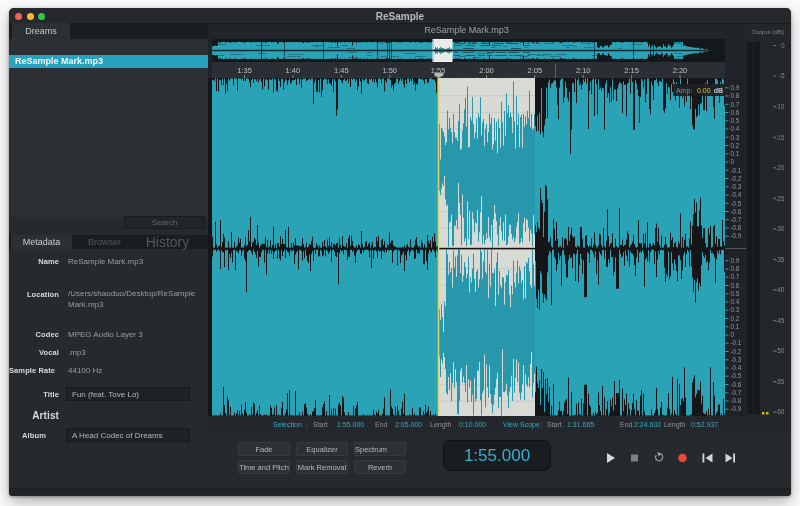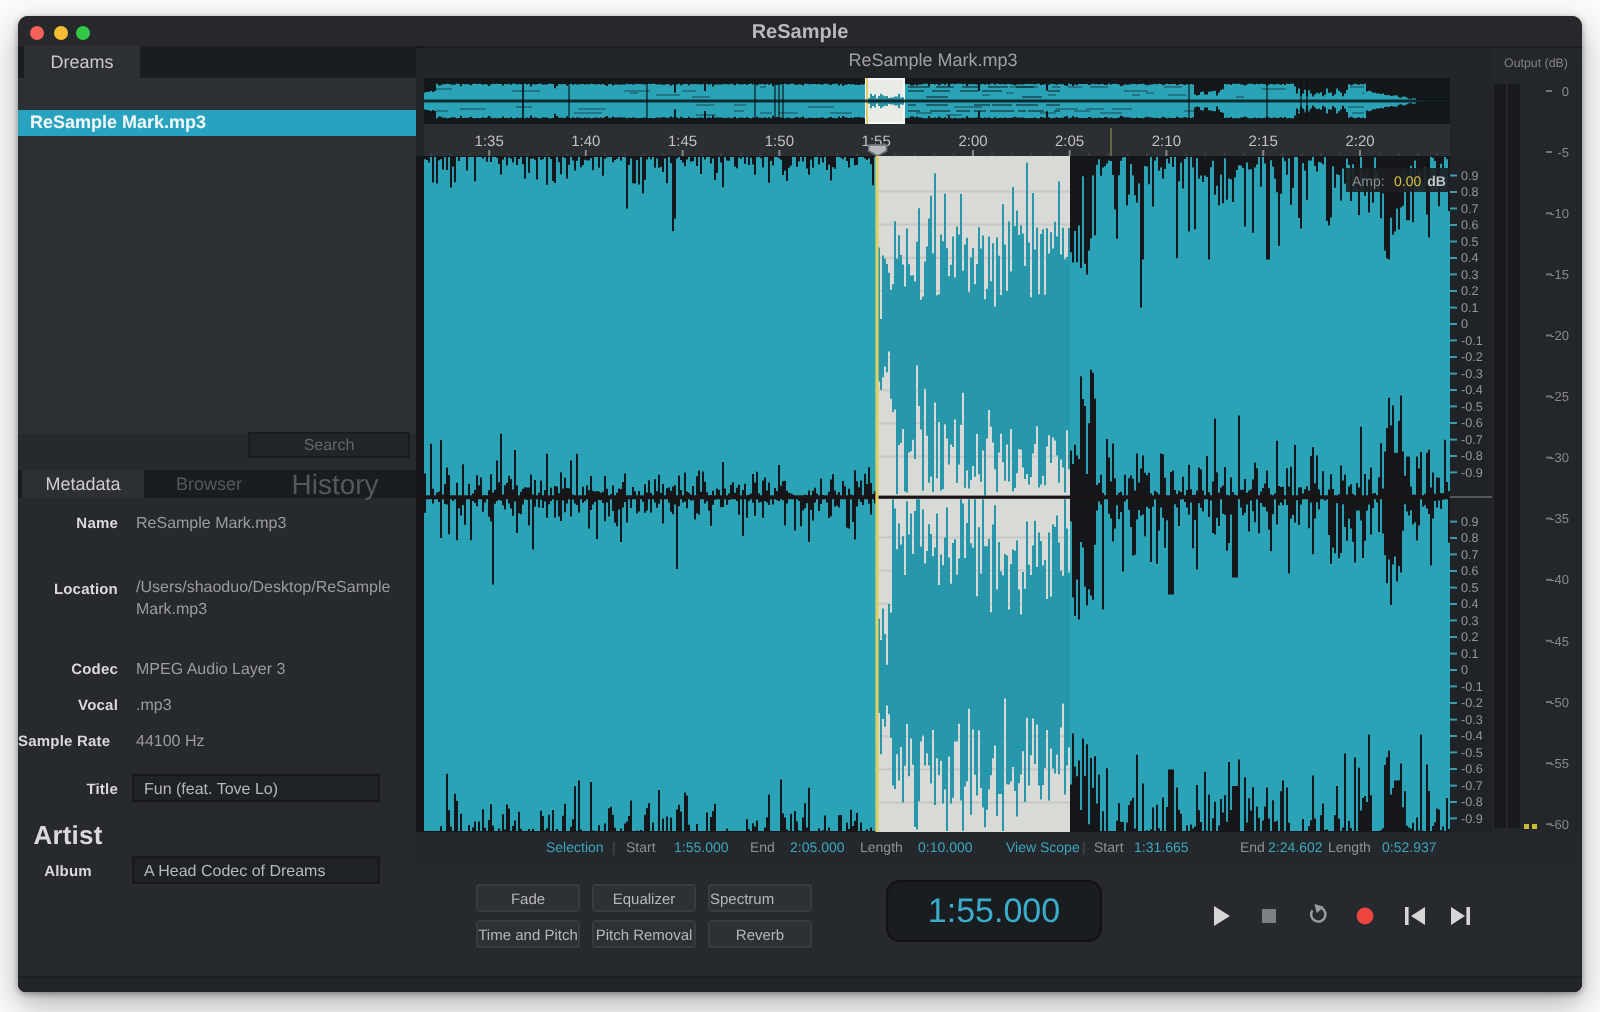--- a/index.html
+++ b/index.html
@@ -35,21 +35,21 @@
   <div class="abs" style="left:0;top:282px;width:50px;text-align:right;color:#d8dadc;font-size:7.5px;font-weight:bold;white-space:nowrap;letter-spacing:0.1px">Location</div>
   <div class="abs" style="left:59px;top:281px;width:132px;color:#9a9da0;font-size:8px;line-height:10.5px">/Users/shaoduo/Desktop/ReSample Mark.mp3</div>
   <div class="abs" style="left:0;top:322px;width:50px;text-align:right;color:#d8dadc;font-size:7.5px;font-weight:bold;white-space:nowrap;letter-spacing:0.1px">Codec</div>
   <div class="abs" style="left:59px;top:322px;color:#9a9da0;font-size:8px">MPEG Audio Layer 3</div>
   <div class="abs" style="left:0;top:340px;width:50px;text-align:right;color:#d8dadc;font-size:7.5px;font-weight:bold;white-space:nowrap;letter-spacing:0.1px">Vocal</div>
   <div class="abs" style="left:59px;top:340px;color:#9a9da0;font-size:8px">.mp3</div>
   <div class="abs" style="left:0;top:358px;width:30px;text-align:right;color:#d8dadc;font-size:7.5px;font-weight:bold;white-space:nowrap;letter-spacing:0.1px">Sample Rate</div>
   <div class="abs" style="left:59px;top:358px;color:#9a9da0;font-size:8px">44100 Hz</div>
   <div class="abs" style="left:0;top:382px;width:50px;text-align:right;color:#d8dadc;font-size:7.5px;font-weight:bold;white-space:nowrap;letter-spacing:0.1px">Title</div>
   <div class="abs" style="left:57px;top:378.5px;width:124px;height:14px;background:#1e2125;border:1px solid #17191c;color:#b6b9bb;font-size:8px;line-height:13px;padding-left:5px">Fun (feat. Tove Lo)</div>
-  <div class="abs" style="left:0;top:401.5px;width:50px;text-align:center;color:#d8dadc;font-size:13px;font-weight:bold;white-space:nowrap;letter-spacing:0.1px">Artist</div>
+  <div class="abs" style="left:0;top:401.5px;width:50px;text-align:right;color:#d8dadc;font-size:10px;font-weight:bold;white-space:nowrap;letter-spacing:0.1px">Artist</div>
   <div class="abs" style="left:0;top:423px;width:50px;text-align:center;color:#d8dadc;font-size:7.5px;font-weight:bold;white-space:nowrap;letter-spacing:0.1px">Album</div>
   <div class="abs" style="left:57px;top:419.5px;width:124px;height:14px;background:#1e2125;border:1px solid #17191c;color:#b6b9bb;font-size:8px;line-height:13px;padding-left:5px">A Head Codec of Dreams</div>
 
   <div class="abs" style="left:198.5px;top:15px;width:1px;height:465px;background:#17191c"></div>
 
   <div class="abs" style="left:199px;top:16px;width:583px;height:54px;background:#212428"></div>
   <div class="abs" style="left:199px;top:17px;width:517px;text-align:center;color:#9fa2a5;font-size:9px">ReSample Mark.mp3</div>
   <svg width="513" height="23" style="position:absolute;left:203px;top:31px" xmlns="http://www.w3.org/2000/svg">
 <rect x="0" y="0" width="513" height="23" fill="#15181b"></rect>
 <path d="M0.5 7.3V15.7M1.5 7.0V16.0M2.5 6.9V16.1M3.5 6.5V16.5M4.5 7.0V16.0M5.5 6.5V16.5M6.5 2.9V20.1M7.5 3.8V19.2M8.5 3.6V19.4M9.5 3.1V19.9M10.5 3.1V19.9M11.5 2.9V20.1M12.5 3.0V20.0M13.5 3.3V19.7M14.5 3.4V19.6M15.5 3.2V19.8M16.5 2.9V20.1M17.5 3.0V20.0M18.5 4.1V18.9M19.5 3.0V20.0M20.5 3.1V19.9M21.5 3.0V20.0M22.5 3.3V19.7M23.5 3.6V19.4M24.5 3.0V20.0M25.5 2.9V20.1M26.5 3.0V20.0M27.5 2.9V20.1M28.5 3.0V20.0M29.5 3.4V19.6M30.5 3.0V20.0M31.5 3.3V19.7M32.5 4.0V19.0M33.5 3.3V19.7M34.5 2.9V20.1M35.5 3.0V20.0M36.5 2.9V20.1M37.5 3.0V20.0M38.5 3.0V20.0M39.5 3.7V19.3M40.5 3.0V20.0M41.5 3.1V19.9M42.5 2.9V20.1M43.5 3.4V19.6M44.5 2.9V20.1M45.5 2.9V20.1M46.5 3.2V19.8M47.5 3.0V20.0M48.5 3.1V19.9M49.5 3.0V20.0M50.5 2.9V20.1M51.5 3.3V19.7M52.5 3.0V20.0M53.5 4.2V18.8M54.5 3.1V19.9M55.5 3.2V19.8M56.5 3.1V19.9M57.5 2.9V20.1M58.5 2.9V20.1M59.5 3.4V19.6M60.5 3.3V19.7M61.5 3.2V19.8M62.5 2.9V20.1M63.5 2.9V20.1M64.5 3.0V20.0M65.5 5.1V17.9M66.5 4.0V19.0M67.5 3.1V19.9M68.5 3.1V19.9M69.5 3.1V19.9M70.5 3.0V20.0M71.5 3.9V19.1M72.5 3.1V19.9M73.5 2.9V20.1M74.5 3.4V19.6M75.5 3.0V20.0M76.5 3.3V19.7M77.5 3.2V19.8M78.5 3.0V20.0M79.5 3.0V20.0M80.5 3.3V19.7M81.5 3.0V20.0M82.5 3.2V19.8M83.5 2.9V20.1M84.5 3.0V20.0M85.5 3.1V19.9M86.5 3.2V19.8M87.5 3.0V20.0M88.5 3.3V19.7M89.5 3.0V20.0M90.5 3.5V19.5M91.5 4.0V19.0M92.5 3.1V19.9M93.5 3.0V20.0M94.5 3.7V19.3M95.5 3.3V19.7M96.5 3.3V19.7M97.5 3.4V19.6M98.5 3.2V19.8M99.5 3.2V19.8M100.5 3.2V19.8M101.5 2.9V20.1M102.5 3.1V19.9M103.5 3.0V20.0M104.5 3.2V19.8M105.5 3.1V19.9M106.5 2.9V20.1M107.5 3.0V20.0M108.5 3.0V20.0M109.5 3.1V19.9M110.5 3.2V19.8M111.5 3.0V20.0M112.5 2.9V20.1M113.5 3.0V20.0M114.5 2.9V20.1M115.5 3.0V20.0M116.5 3.2V19.8M117.5 3.1V19.9M118.5 3.2V19.8M119.5 3.4V19.6M120.5 3.4V19.6M121.5 3.0V20.0M122.5 3.2V19.8M123.5 3.8V19.2M124.5 3.2V19.8M125.5 7.4V15.6M126.5 3.2V19.8M127.5 2.9V20.1M128.5 3.6V19.4M129.5 3.1V19.9M130.5 3.0V20.0M131.5 3.0V20.0M132.5 3.6V19.4M133.5 3.0V20.0M134.5 3.1V19.9M135.5 3.0V20.0M136.5 3.1V19.9M137.5 3.1V19.9M138.5 3.2V19.8M139.5 3.0V20.0M140.5 6.5V16.5M141.5 3.0V20.0M142.5 3.4V19.6M143.5 3.0V20.0M144.5 4.3V18.7M145.5 3.2V19.8M146.5 3.2V19.8M147.5 3.3V19.7M148.5 3.3V19.7M149.5 3.1V19.9M150.5 3.0V20.0M151.5 3.1V19.9M152.5 3.3V19.7M153.5 2.9V20.1M154.5 3.1V19.9M155.5 3.6V19.4M156.5 2.9V20.1M157.5 3.1V19.9M158.5 3.3V19.7M159.5 3.1V19.9M160.5 3.0V20.0M161.5 3.5V19.5M162.5 3.0V20.0M163.5 2.9V20.1M164.5 3.3V19.7M165.5 3.0V20.0M166.5 3.6V19.4M167.5 3.1V19.9M168.5 3.1V19.9M169.5 3.0V20.0M170.5 3.4V19.6M171.5 3.0V20.0M172.5 3.4V19.6M173.5 2.9V20.1M174.5 4.1V18.9M175.5 3.3V19.7M176.5 3.5V19.5M177.5 3.2V19.8M178.5 3.3V19.7M179.5 3.0V20.0M180.5 2.9V20.1M181.5 3.1V19.9M182.5 3.2V19.8M183.5 2.9V20.1M184.5 2.9V20.1M185.5 3.2V19.8M186.5 3.5V19.5M187.5 3.1V19.9M188.5 3.2V19.8M189.5 3.7V19.3M190.5 2.9V20.1M191.5 2.9V20.1M192.5 3.1V19.9M193.5 3.1V19.9M194.5 3.0V20.0M195.5 3.0V20.0M196.5 3.1V19.9M197.5 3.0V20.0M198.5 3.3V19.7M199.5 3.3V19.7M200.5 2.9V20.1M201.5 2.9V20.1M202.5 3.2V19.8M203.5 3.5V19.5M204.5 3.0V20.0M205.5 2.9V20.1M206.5 2.9V20.1M207.5 3.8V19.2M208.5 3.0V20.0M209.5 4.0V19.0M210.5 3.4V19.6M211.5 3.2V19.8M212.5 3.0V20.0M213.5 3.2V19.8M214.5 3.0V20.0M215.5 3.4V19.6M216.5 3.4V19.6M217.5 3.5V19.5M218.5 3.2V19.8M219.5 3.3V19.7M220.5 2.9V20.1M240.5 3.0V20.0M241.5 3.0V20.0M242.5 3.1V19.9M243.5 3.7V19.3M244.5 3.7V19.3M245.5 3.2V19.8M246.5 3.8V19.2M247.5 3.2V19.8M248.5 3.2V19.8M249.5 3.0V20.0M250.5 2.9V20.1M251.5 2.9V20.1M252.5 4.0V19.0M253.5 3.0V20.0M254.5 3.0V20.0M255.5 3.3V19.7M256.5 3.0V20.0M257.5 3.7V19.3M258.5 3.1V19.9M259.5 2.9V20.1M260.5 3.4V19.6M261.5 2.9V20.1M262.5 4.3V18.7M263.5 3.0V20.0M264.5 2.9V20.1M265.5 3.1V19.9M266.5 2.9V20.1M267.5 2.9V20.1M268.5 2.9V20.1M269.5 3.1V19.9M270.5 2.9V20.1M271.5 4.0V19.0M272.5 3.1V19.9M273.5 3.1V19.9M274.5 3.0V20.0M275.5 3.1V19.9M276.5 3.2V19.8M277.5 6.5V16.5M278.5 3.1V19.9M279.5 3.0V20.0M280.5 3.3V19.7M281.5 3.0V20.0M282.5 3.4V19.6M283.5 2.9V20.1M284.5 2.9V20.1M285.5 3.4V19.6M286.5 2.9V20.1M287.5 3.0V20.0M288.5 3.1V19.9M289.5 3.0V20.0M290.5 3.3V19.7M291.5 3.0V20.0M292.5 3.0V20.0M293.5 3.1V19.9M294.5 3.3V19.7M295.5 3.6V19.4M296.5 3.3V19.7M297.5 3.1V19.9M298.5 3.2V19.8M299.5 3.3V19.7M300.5 3.0V20.0M301.5 3.0V20.0M302.5 2.9V20.1M303.5 3.0V20.0M304.5 3.0V20.0M305.5 3.3V19.7M306.5 2.9V20.1M307.5 2.9V20.1M308.5 3.5V19.5M309.5 3.2V19.8M310.5 3.1V19.9M311.5 6.4V16.6M312.5 3.4V19.6M313.5 2.9V20.1M314.5 3.0V20.0M315.5 3.1V19.9M316.5 3.4V19.6M317.5 3.0V20.0M318.5 3.1V19.9M319.5 3.1V19.9M320.5 3.7V19.3M321.5 4.0V19.0M322.5 2.9V20.1M323.5 3.1V19.9M324.5 4.0V19.0M325.5 3.2V19.8M326.5 3.5V19.5M327.5 3.0V20.0M328.5 3.0V20.0M329.5 3.0V20.0M330.5 3.0V20.0M331.5 3.0V20.0M332.5 3.5V19.5M333.5 3.2V19.8M334.5 2.9V20.1M335.5 3.1V19.9M336.5 3.0V20.0M337.5 3.3V19.7M338.5 3.0V20.0M339.5 3.0V20.0M340.5 3.5V19.5M341.5 3.4V19.6M342.5 2.9V20.1M343.5 3.2V19.8M344.5 3.0V20.0M345.5 2.9V20.1M346.5 3.0V20.0M347.5 3.3V19.7M348.5 4.1V18.9M349.5 3.7V19.3M350.5 3.2V19.8M351.5 3.4V19.6M352.5 3.2V19.8M353.5 3.1V19.9M354.5 2.9V20.1M355.5 3.0V20.0M356.5 3.3V19.7M357.5 3.0V20.0M358.5 3.0V20.0M359.5 2.9V20.1M360.5 3.2V19.8M361.5 3.6V19.4M362.5 3.4V19.6M363.5 3.2V19.8M364.5 3.1V19.9M365.5 3.0V20.0M366.5 3.1V19.9M367.5 2.9V20.1M368.5 3.0V20.0M369.5 3.6V19.4M370.5 3.2V19.8M371.5 2.9V20.1M372.5 3.1V19.9M373.5 3.0V20.0M374.5 3.0V20.0M375.5 3.0V20.0M376.5 3.6V19.4M377.5 3.2V19.8M378.5 3.0V20.0M379.5 3.2V19.8M380.5 3.5V19.5M381.5 3.1V19.9M382.5 3.1V19.9M383.5 3.0V20.0M384.5 3.2V19.8M385.5 8.3V14.7M386.5 8.8V14.2M387.5 8.5V14.5M388.5 7.0V16.0M389.5 6.8V16.2M390.5 8.3V14.7M391.5 8.3V14.7M392.5 6.9V16.1M393.5 6.7V16.3M394.5 6.5V16.5M395.5 6.4V16.6M396.5 8.7V14.3M397.5 7.3V15.7M398.5 6.0V17.0M399.5 5.6V17.4M400.5 3.0V20.0M401.5 3.2V19.8M402.5 3.0V20.0M403.5 3.5V19.5M404.5 2.9V20.1M405.5 3.0V20.0M406.5 2.9V20.1M407.5 2.9V20.1M408.5 3.3V19.7M409.5 3.4V19.6M410.5 3.7V19.3M411.5 3.2V19.8M412.5 2.9V20.1M413.5 2.9V20.1M414.5 3.0V20.0M415.5 3.2V19.8M416.5 2.9V20.1M417.5 3.1V19.9M418.5 2.9V20.1M419.5 3.0V20.0M420.5 3.1V19.9M421.5 3.8V19.2M422.5 3.3V19.7M423.5 3.0V20.0M424.5 3.1V19.9M425.5 3.3V19.7M426.5 3.0V20.0M427.5 3.1V19.9M428.5 3.4V19.6M429.5 3.0V20.0M430.5 3.5V19.5M431.5 2.9V20.1M432.5 3.0V20.0M433.5 2.9V20.1M434.5 2.9V20.1M435.5 4.2V18.8M436.5 7.7V15.3M437.5 5.3V17.7M438.5 9.0V14.0M439.5 7.8V15.2M440.5 5.9V17.1M441.5 9.3V13.7M442.5 6.1V16.9M443.5 7.8V15.2M444.5 9.3V13.7M445.5 8.3V14.7M446.5 7.4V15.6M447.5 7.7V15.3M448.5 7.1V15.9M449.5 9.1V13.9M450.5 8.4V14.6M451.5 5.2V17.8M452.5 7.4V15.6M453.5 7.3V15.7M454.5 9.0V14.0M455.5 8.1V14.9M456.5 5.2V17.8M457.5 6.4V16.6M458.5 7.2V15.8M459.5 9.1V13.9M460.5 7.7V15.3M461.5 6.0V17.0M462.5 3.1V19.9M463.5 3.6V19.4M464.5 3.2V19.8M465.5 2.9V20.1M466.5 3.1V19.9M467.5 3.4V19.6M468.5 3.0V20.0M469.5 3.3V19.7M470.5 2.9V20.1M471.5 6.8V16.2M472.5 6.4V16.6M473.5 6.6V16.4M474.5 7.4V15.6M475.5 7.4V15.6M476.5 7.7V15.3M477.5 7.7V15.3M478.5 8.0V15.0M479.5 7.8V15.2M480.5 8.5V14.5M481.5 8.6V14.4M482.5 8.5V14.5M483.5 9.0V14.0M484.5 8.9V14.1M485.5 8.6V14.4M486.5 8.8V14.2M487.5 9.6V13.4M488.5 9.9V13.1M489.5 9.3V13.7M490.5 9.4V13.6M491.5 9.9V13.1M492.5 10.4V12.6M493.5 10.5V12.5M494.5 10.1V12.9M495.5 10.2V12.8M496.5 11.0V12.0M497.5 11.0V12.0M498.5 11.0V12.0M499.5 11.0V12.0M500.5 11.2V11.8M501.5 11.2V11.8M502.5 11.2V11.8M503.5 11.2V11.8M504.5 11.2V11.8M505.5 11.2V11.8M506.5 11.2V11.8M507.5 11.2V11.8M508.5 11.2V11.8M509.5 11.2V11.8M510.5 11.2V11.8M511.5 11.2V11.8M512.5 11.2V11.8" stroke="#2ba3b7" stroke-width="1" fill="none"></path>
@@ -379,21 +379,21 @@
     <span class="abs" style="left:426px;color:#3ba7c0">2:24.602</span>
     <span class="abs" style="left:456px;color:#8e9295">Length</span>
     <span class="abs" style="left:483px;color:#3ba7c0">0:52.937</span>
   </div>
 
   <div class="abs" style="left:199px;top:426px;width:583px;height:54px;background:#26292d"></div>
   <div class="abs btn" style="left:229px;top:433.5px;width:52px;height:14px;background:#2d3135;border:1px solid #383c40;border-radius:2px;color:#b5b8ba;font-size:7.5px;text-align:center;line-height:13px;white-space:nowrap">Fade</div>
   <div class="abs btn" style="left:287px;top:433.5px;width:52px;height:14px;background:#2d3135;border:1px solid #383c40;border-radius:2px;color:#b5b8ba;font-size:7.5px;text-align:center;line-height:13px;white-space:nowrap">Equalizer</div>
   <div class="abs btn" style="left:345px;top:433.5px;width:52px;height:14px;background:#2d3135;border:1px solid #383c40;border-radius:2px;color:#b5b8ba;font-size:7.5px;text-align:left;line-height:13px;white-space:nowrap">Spectrum</div>
   <div class="abs btn" style="left:229px;top:451.5px;width:52px;height:14px;background:#2d3135;border:1px solid #383c40;border-radius:2px;color:#b5b8ba;font-size:7.5px;text-align:center;line-height:13px;white-space:nowrap">Time and Pitch</div>
-  <div class="abs btn" style="left:287px;top:451.5px;width:52px;height:14px;background:#2d3135;border:1px solid #383c40;border-radius:2px;color:#b5b8ba;font-size:7.5px;text-align:center;line-height:13px;white-space:nowrap">Pitch Removal</div>
+  <div class="abs btn" style="left:287px;top:451.5px;width:52px;height:14px;background:#2d3135;border:1px solid #383c40;border-radius:2px;color:#b5b8ba;font-size:7.5px;text-align:center;line-height:13px;white-space:nowrap">Mark Removal</div>
   <div class="abs btn" style="left:345px;top:451.5px;width:52px;height:14px;background:#2d3135;border:1px solid #383c40;border-radius:2px;color:#b5b8ba;font-size:7.5px;text-align:center;line-height:13px;white-space:nowrap">Reverb</div>
 
   <div class="abs" style="left:434px;top:431.5px;width:108px;height:31px;background:#1a1d20;border:1px solid #101214;border-radius:7px;color:#3badcc;font-size:17px;text-align:center;line-height:29px">1:55.000</div>
 
   <svg class="abs" style="left:595px;top:444px" width="140" height="20" xmlns="http://www.w3.org/2000/svg">
     <polygon points="3,1 3,11 11,6" fill="#d4d6d8"></polygon>
     <rect x="27" y="2.5" width="7" height="7" fill="#7d8184"></rect>
     <path d="M 52.2 3.1 A 3.6 3.6 0 1 0 55.2 1.6" fill="none" stroke="#9a9da1" stroke-width="1.2"></path>
     <polygon points="53.2,0 57.8,1.4 54.4,4.6" fill="#9a9da1"></polygon>
     <circle cx="78.5" cy="6" r="4.2" fill="#ef453f"></circle>

